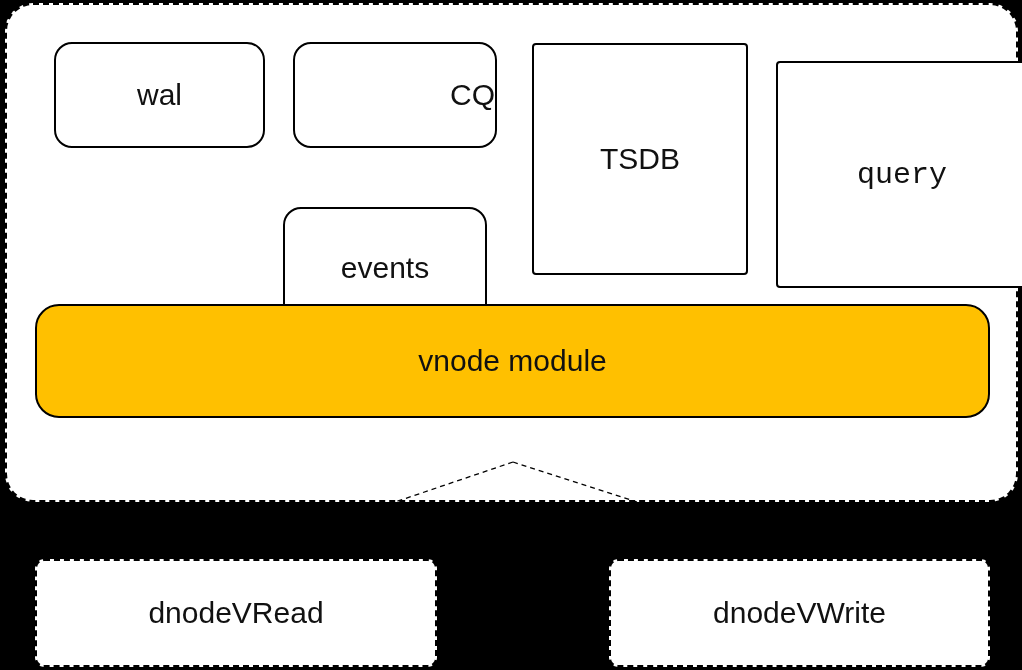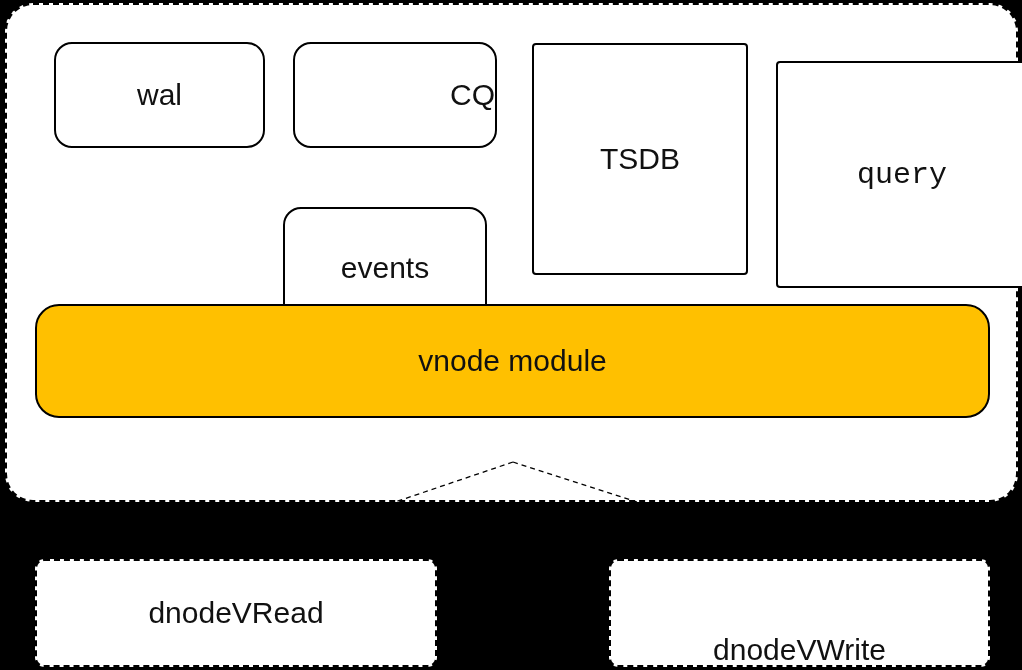--- a/index.html
+++ b/index.html
@@ -55,21 +55,21 @@
     border-radius: 9px;
   }
   #wal    { left: 54px;  top: 42px;  width: 211px; height: 106px; }
   #cq     { left: 293px; top: 42px;  width: 204px; height: 106px; justify-content: flex-end; }
   #sync   { left: 43px;  top: 172px; width: 209px; height: 105px; }
   #events { left: 283px; top: 172px; width: 204px; height: 121px; margin-top: 35px; }
   #tsdb   { left: 532px; top: 43px;  width: 216px; height: 232px; }
   #query  { left: 776px; top: 61px;  width: 252px; height: 227px; font-family: Liberation Mono, monospace; }
   #vnode  { left: 35px;  top: 304px; width: 955px; height: 114px; }
   #dnode-vread  { left: 35px;  top: 559px; width: 402px; height: 108px; }
-  #dnode-vwrite { left: 609px; top: 559px; width: 381px; height: 108px; align-items: flex-end; }
+  #dnode-vwrite { left: 609px; top: 559px; width: 381px; height: 108px; }
   .connector-layer {
     position: absolute;
     left: 0; top: 0;
     width: 1022px; height: 670px;
     pointer-events: none;
   }
   .connector-layer line {
     stroke: var(--stroke);
     stroke-width: 1.3;
     stroke-dasharray: 5 4;

